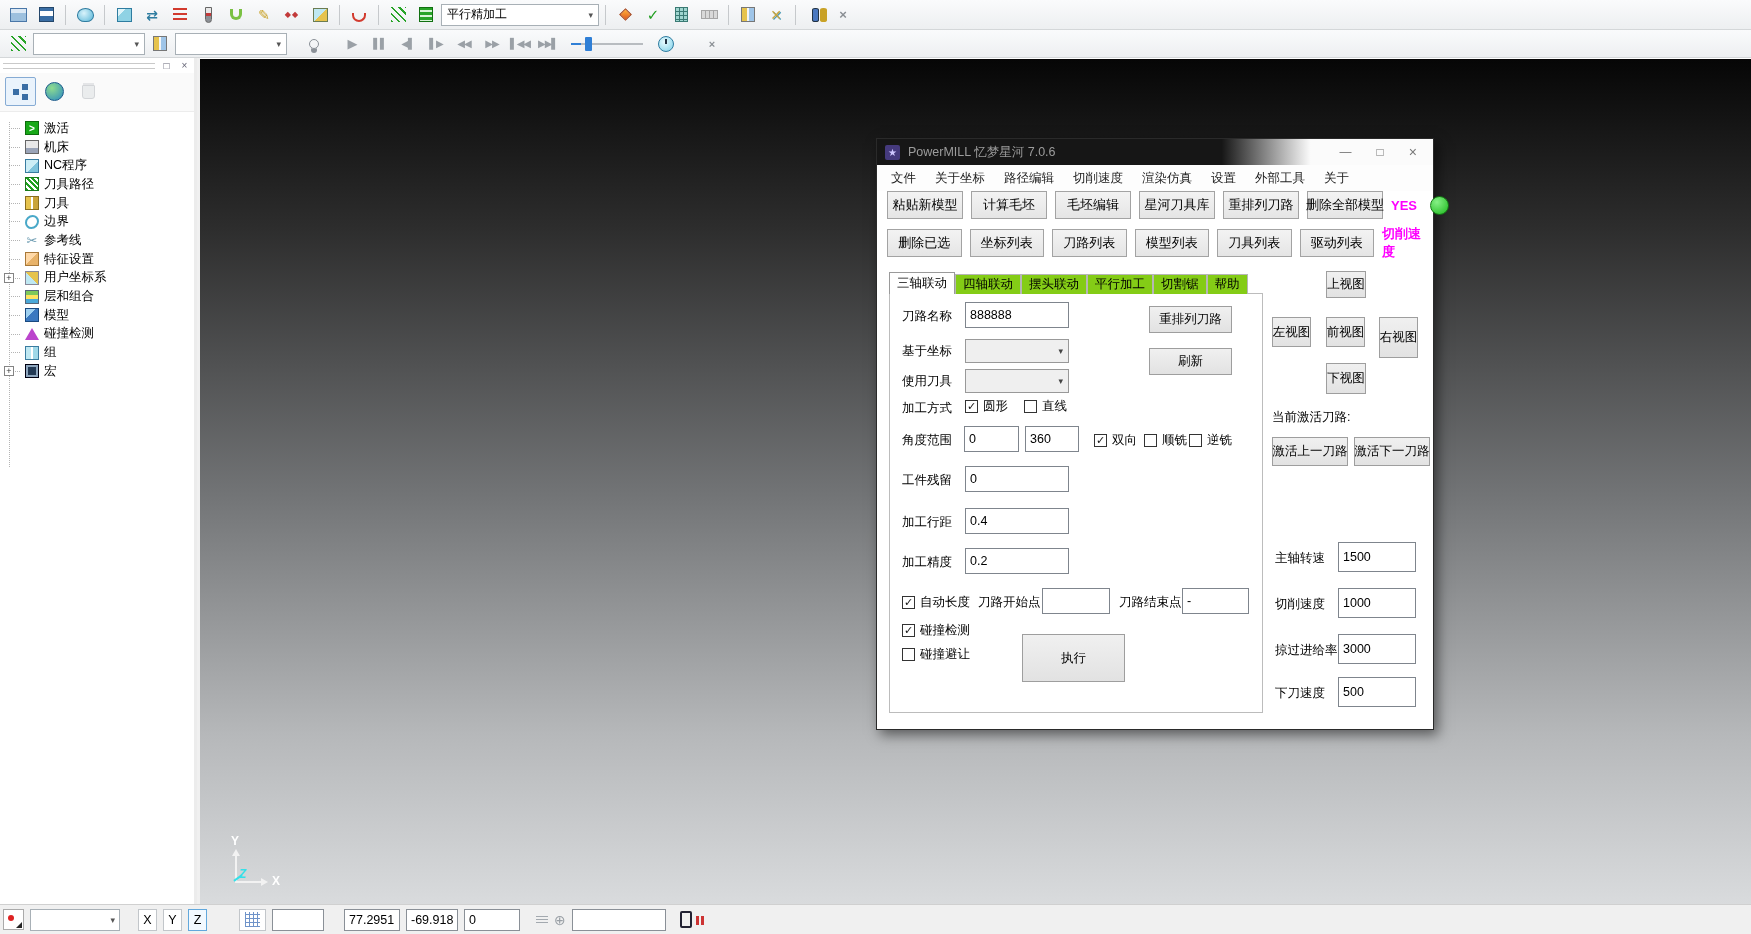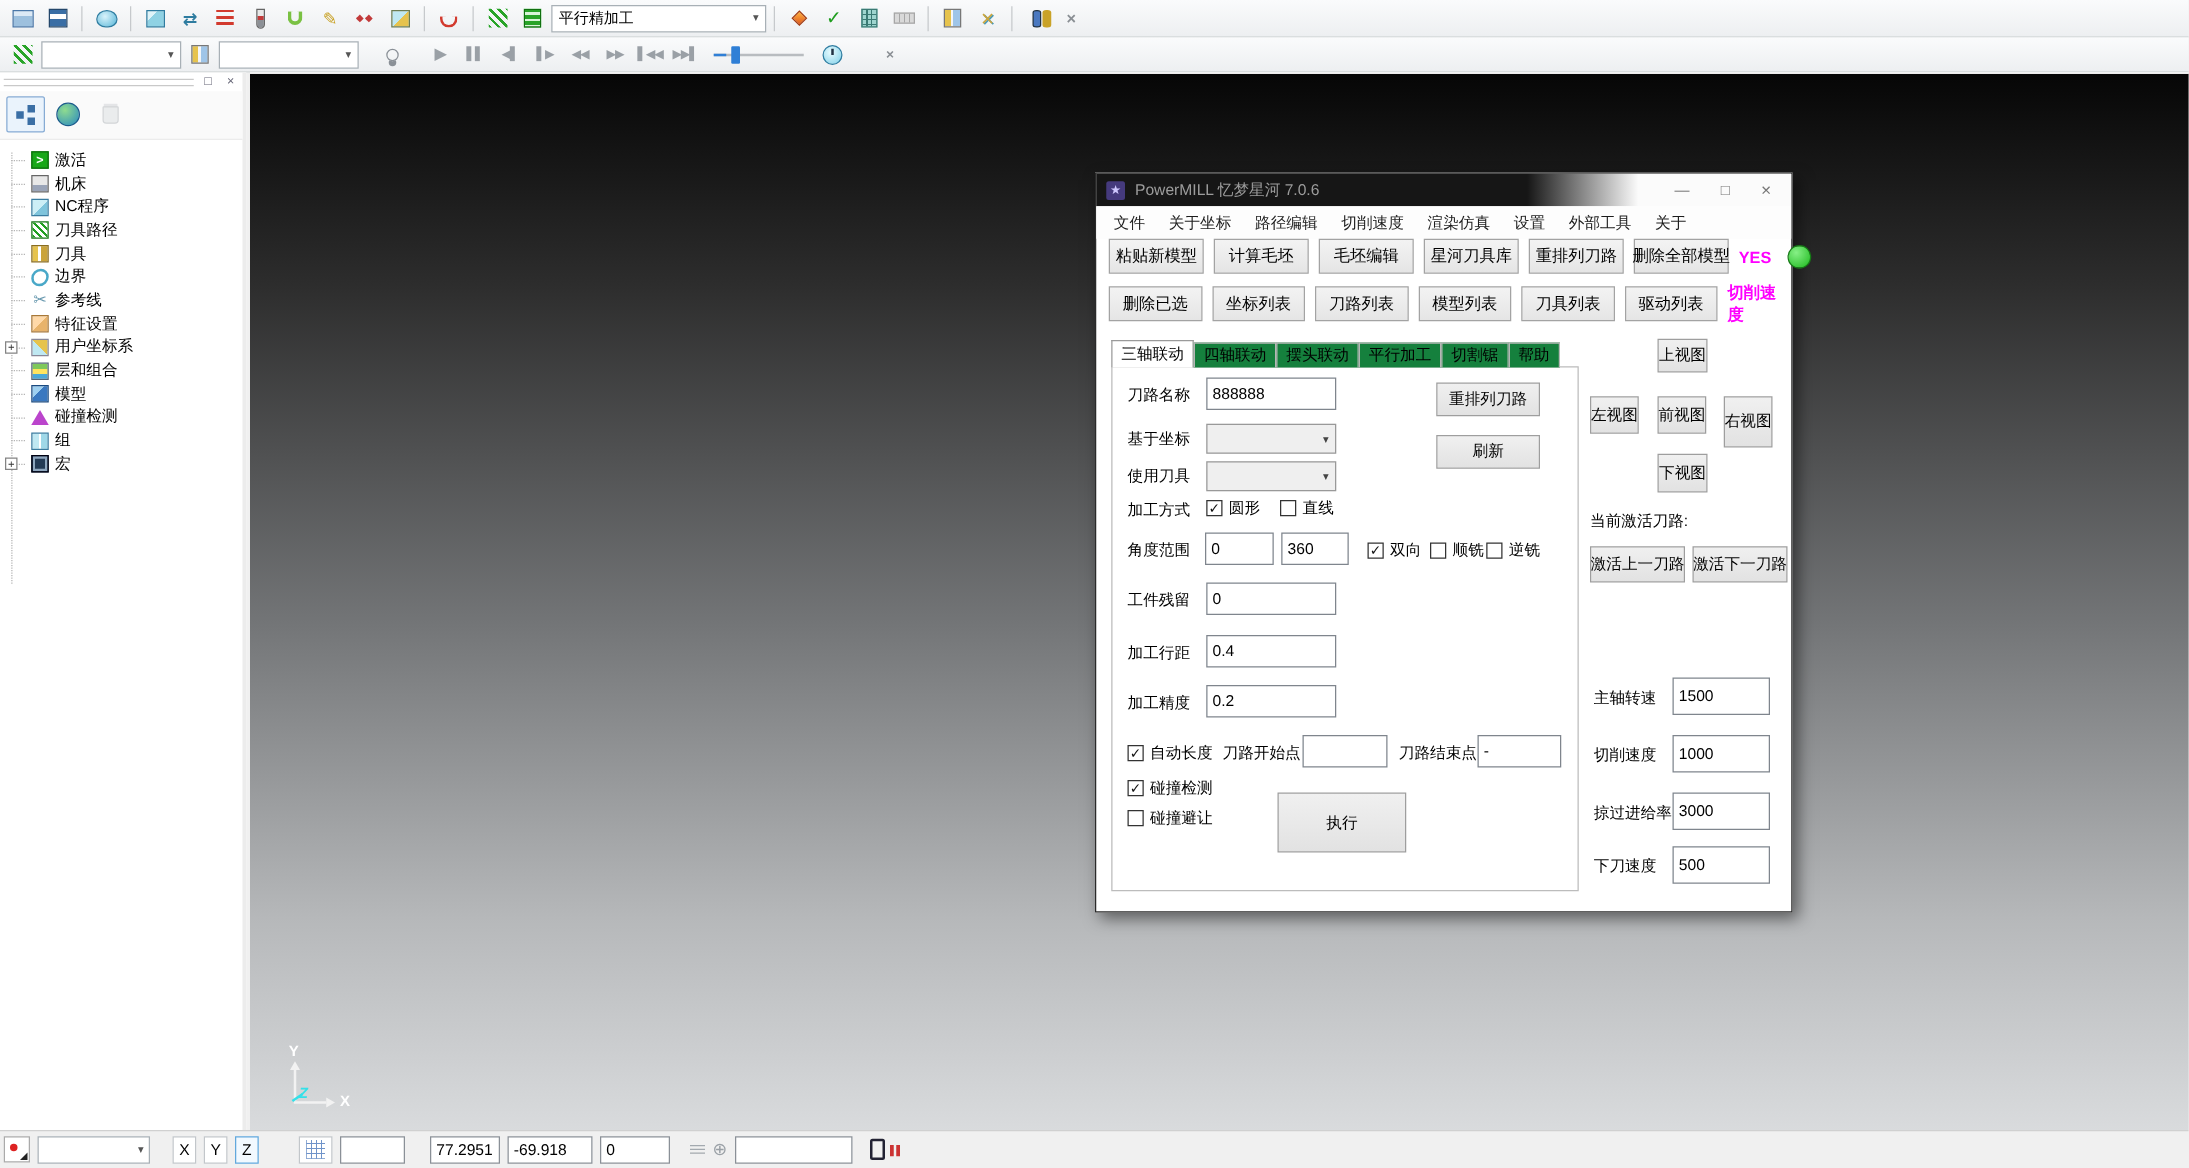--- a/index.html
+++ b/index.html
@@ -104,21 +104,21 @@
   .dtitle .txt{color:#9c9c9c;font-size:12.5px}
   .winctl{margin-left:auto;display:flex;gap:25px;align-items:center;padding-right:8px;color:#777;font-size:12px}
   .winctl span{cursor:default}
   .dmenu{position:absolute;left:0;top:26px;right:0;height:26px;display:flex;align-items:center;gap:19px;padding-left:14px;background:#fdfdfd;color:#1c1c1c}
   .btn{background:linear-gradient(#f3f3f3,#e5e5e5);border:1px solid #a3a3a3;display:flex;align-items:center;justify-content:center;font-size:13px;white-space:nowrap}
   .brow{position:absolute;left:10px;display:flex;gap:8px;height:28px;align-items:center}
   .brow .btn{width:76px;height:28px}
   .magenta{color:#ff00ff;font-weight:bold;font-size:13px}
   .led{width:19px;height:19px;border-radius:50%;background:radial-gradient(circle at 35% 30%,#86f086,#1db81d);border:1px solid #157a15;margin-left:5px}
   .tabs{position:absolute;left:12px;top:133px;display:flex;align-items:flex-end;height:22px;z-index:3}
-  .tab{border:1px solid #b6b6b6;border-bottom:none;background:#15803d;padding:0 7px;height:20px;display:flex;align-items:center;font-size:12.5px}
+  .tab{border:1px solid #b6b6b6;border-bottom:none;background:#84cc16;padding:0 7px;height:20px;display:flex;align-items:center;font-size:12.5px}
   .tab.active{background:#fff;height:22px;border-color:#9a9a9a}
   .tabpage{position:absolute;left:12px;top:154px;width:374px;height:420px;border:1px solid #bcbcbc;background:#fff}
   .flabel{position:absolute;font-size:12.5px;white-space:nowrap}
   .tin{position:absolute;height:26px;border:1px solid #7f858d;background:#fff;font-size:12.5px;padding:0 4px;font-family:inherit;outline:none}
   .ddl{position:absolute;height:24px;background:#efefef;border:1px solid #999;display:flex;align-items:center}
   .ddl .car{margin-left:auto;margin-right:5px;color:#444;font-size:9px}
   .cbrow{position:absolute;display:flex;align-items:center;gap:5px;font-size:12.5px;white-space:nowrap}
   .cb{width:13px;height:13px;border:1px solid #333;background:#fff;display:flex;align-items:center;justify-content:center;font-size:11px;font-weight:bold;color:#111;flex:none}
   .cb.on::after{content:"✓"}
   .gbtn{position:absolute;background:linear-gradient(#f0f0f0,#e2e2e2);border:1px solid #9e9e9e;display:flex;align-items:center;justify-content:center;font-size:12.5px;white-space:nowrap}
@@ -207,21 +207,21 @@
   <div class="tbtn">
       <span class="ic">
         <span class="i-spring"></span>
       </span>
     </div>
   <div class="tbtn">
       <span class="ic">
         <span class="i-glist"></span>
       </span>
     </div>
-  <div class="combo" style="width:172px">
+  <div class="combo" style="width:158px">
     <span>平行精加工</span>
     <span class="car">▾</span>
   </div>
   <div class="sep"></div>
   <div class="tbtn">
       <span class="ic">
         <span class="i-fire"></span>
       </span>
     </div>
   <div class="tbtn">
@@ -572,21 +572,21 @@
   <div class="xyzbtn">X</div>
   <div class="xyzbtn">Y</div>
   <div class="xyzbtn on">Z</div>
   <div style="width:20px"></div>
   <div class="gridbtn">
       <span class="i-grid"></span>
     </div>
   <div class="sfield" style="width:52px"></div>
   <div style="width:8px"></div>
   <div class="sfield" style="width:56px">77.2951</div>
-  <div class="sfield" style="width:68px">-69.918</div>
+  <div class="sfield" style="width:52px">-69.918</div>
   <div class="sfield" style="width:56px">0</div>
   <div style="width:4px"></div>
   <span class="i-xyzl">
       <i></i>
       <i></i>
       <i></i>
     </span>
   <span class="i-probe"></span>
   <div class="sfield" style="width:94px"></div>
   <span class="i-doc"></span>

